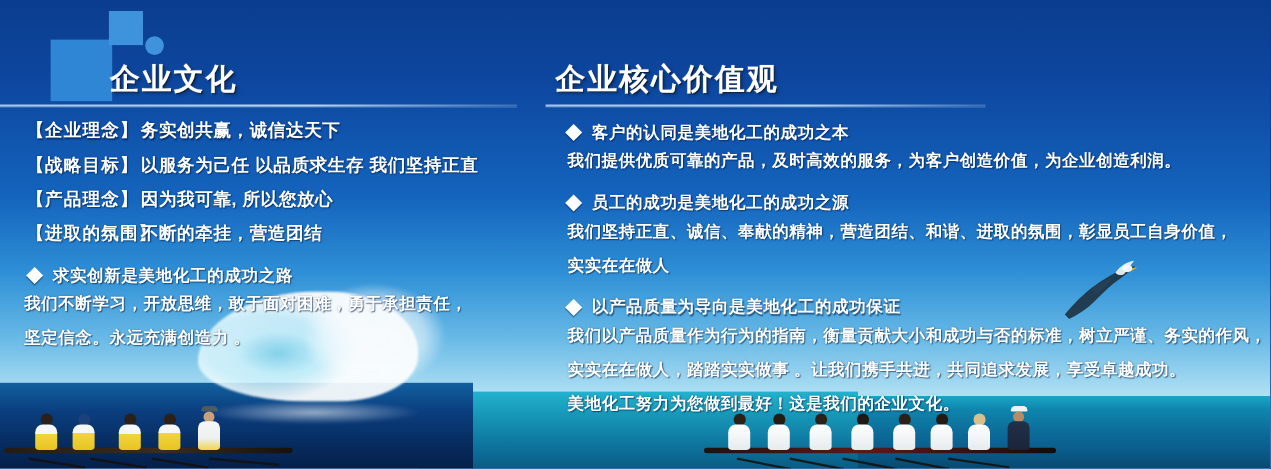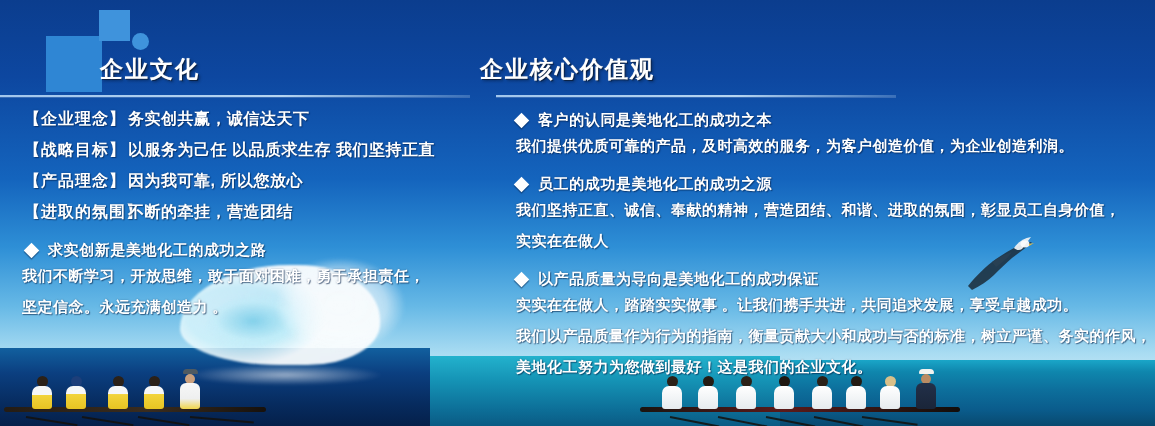--- a/index.html
+++ b/index.html
@@ -74,26 +74,26 @@
     background:radial-gradient(ellipse 130px 14px at 125px 13px, rgba(255,255,255,.6), rgba(255,255,255,0) 75%);
     filter:blur(1.4px);
   }
 
   
   .logo-sq-lg{ position:absolute; left:46px; top:36px; width:56px; height:56px; background:#2f86d4; }
   .logo-sq-sm{ position:absolute; left:99px; top:10px; width:31px; height:31px; background:#3f93dc; }
   .logo-dot { position:absolute; left:132px; top:33px; width:17px; height:17px; border-radius:50%; background:#3f93dc; }
 
   .title{
-    position:absolute; font-size:23px; font-weight:700; color:#ffffff; letter-spacing:2px;
+    position:absolute; font-size:27px; font-weight:700; color:#ffffff; letter-spacing:2px;
     text-shadow:1px 1px 0 rgba(0,0,0,.45), 2px 2px 3px rgba(0,0,0,.35), 0 0 1px rgba(255,255,255,.6);
     white-space:nowrap;
   }
   .title-left { left:100px; top:54px; }
-  .title-right{ left:480px; top:54px; }
+  .title-right{ left:505px; top:54px; }
 
   .rule{
     position:absolute; height:2px; top:95px;
     background:linear-gradient(90deg, rgba(170,205,240,.95), rgba(190,220,245,.95) 60%, rgba(190,220,245,.25));
     box-shadow:0 1px 0 rgba(255,255,255,.18);
   }
   .rule-left { left:0px;   width:470px; }
   .rule-right{ left:496px; width:400px; }
 
   
@@ -209,22 +209,22 @@
       <span class="dia"></span>
       <span>员工的成功是美地化工的成功之源</span>
     </div>
     <div class="para r line">我们坚持正直、诚信、奉献的精神，营造团结、和谐、进取的氛围，彰显员工自身价值，</div>
     <div class="para r line">实实在在做人</div>
 
     <div class="bullet r line">
       <span class="dia"></span>
       <span>以产品质量为导向是美地化工的成功保证</span>
     </div>
+    <div class="para r line">我们以产品质量作为行为的指南，衡量贡献大小和成功与否的标准，树立严谨、务实的作风，</div>
     <div class="para r line">实实在在做人，踏踏实实做事 。让我们携手共进，共同追求发展，享受卓越成功。</div>
-    <div class="para r line">我们以产品质量作为行为的指南，衡量贡献大小和成功与否的标准，树立严谨、务实的作风，</div>
     <div class="para r line">美地化工努力为您做到最好！这是我们的企业文化。</div>
   </div>
 
   <div class="eagle">
     <svg width="74" height="62" viewBox="0 0 74 62">
       <path d="M6 54 C14 44, 24 34, 34 27 C40 23, 46 19, 52 16 L58 13 C62 11, 66 10, 70 10
                C66 14, 62 17, 58 20 L50 26 C44 31, 38 37, 32 43 C26 49, 18 54, 10 58 Z" fill="#1d2f3e" opacity=".88"></path>
       <path d="M52 16 C56 10, 62 6, 69 5 C66 9, 63 13, 60 17 C57 19, 54 18, 52 16 Z" fill="#f2f4f6" opacity=".92"></path>
       <path d="M30 30 C36 26, 43 22, 50 20 C46 26, 40 31, 34 35 Z" fill="#2b4154" opacity=".75"></path>
       <ellipse cx="63" cy="12" rx="4.5" ry="3.4" fill="#fafbfc" opacity=".95"></ellipse>

